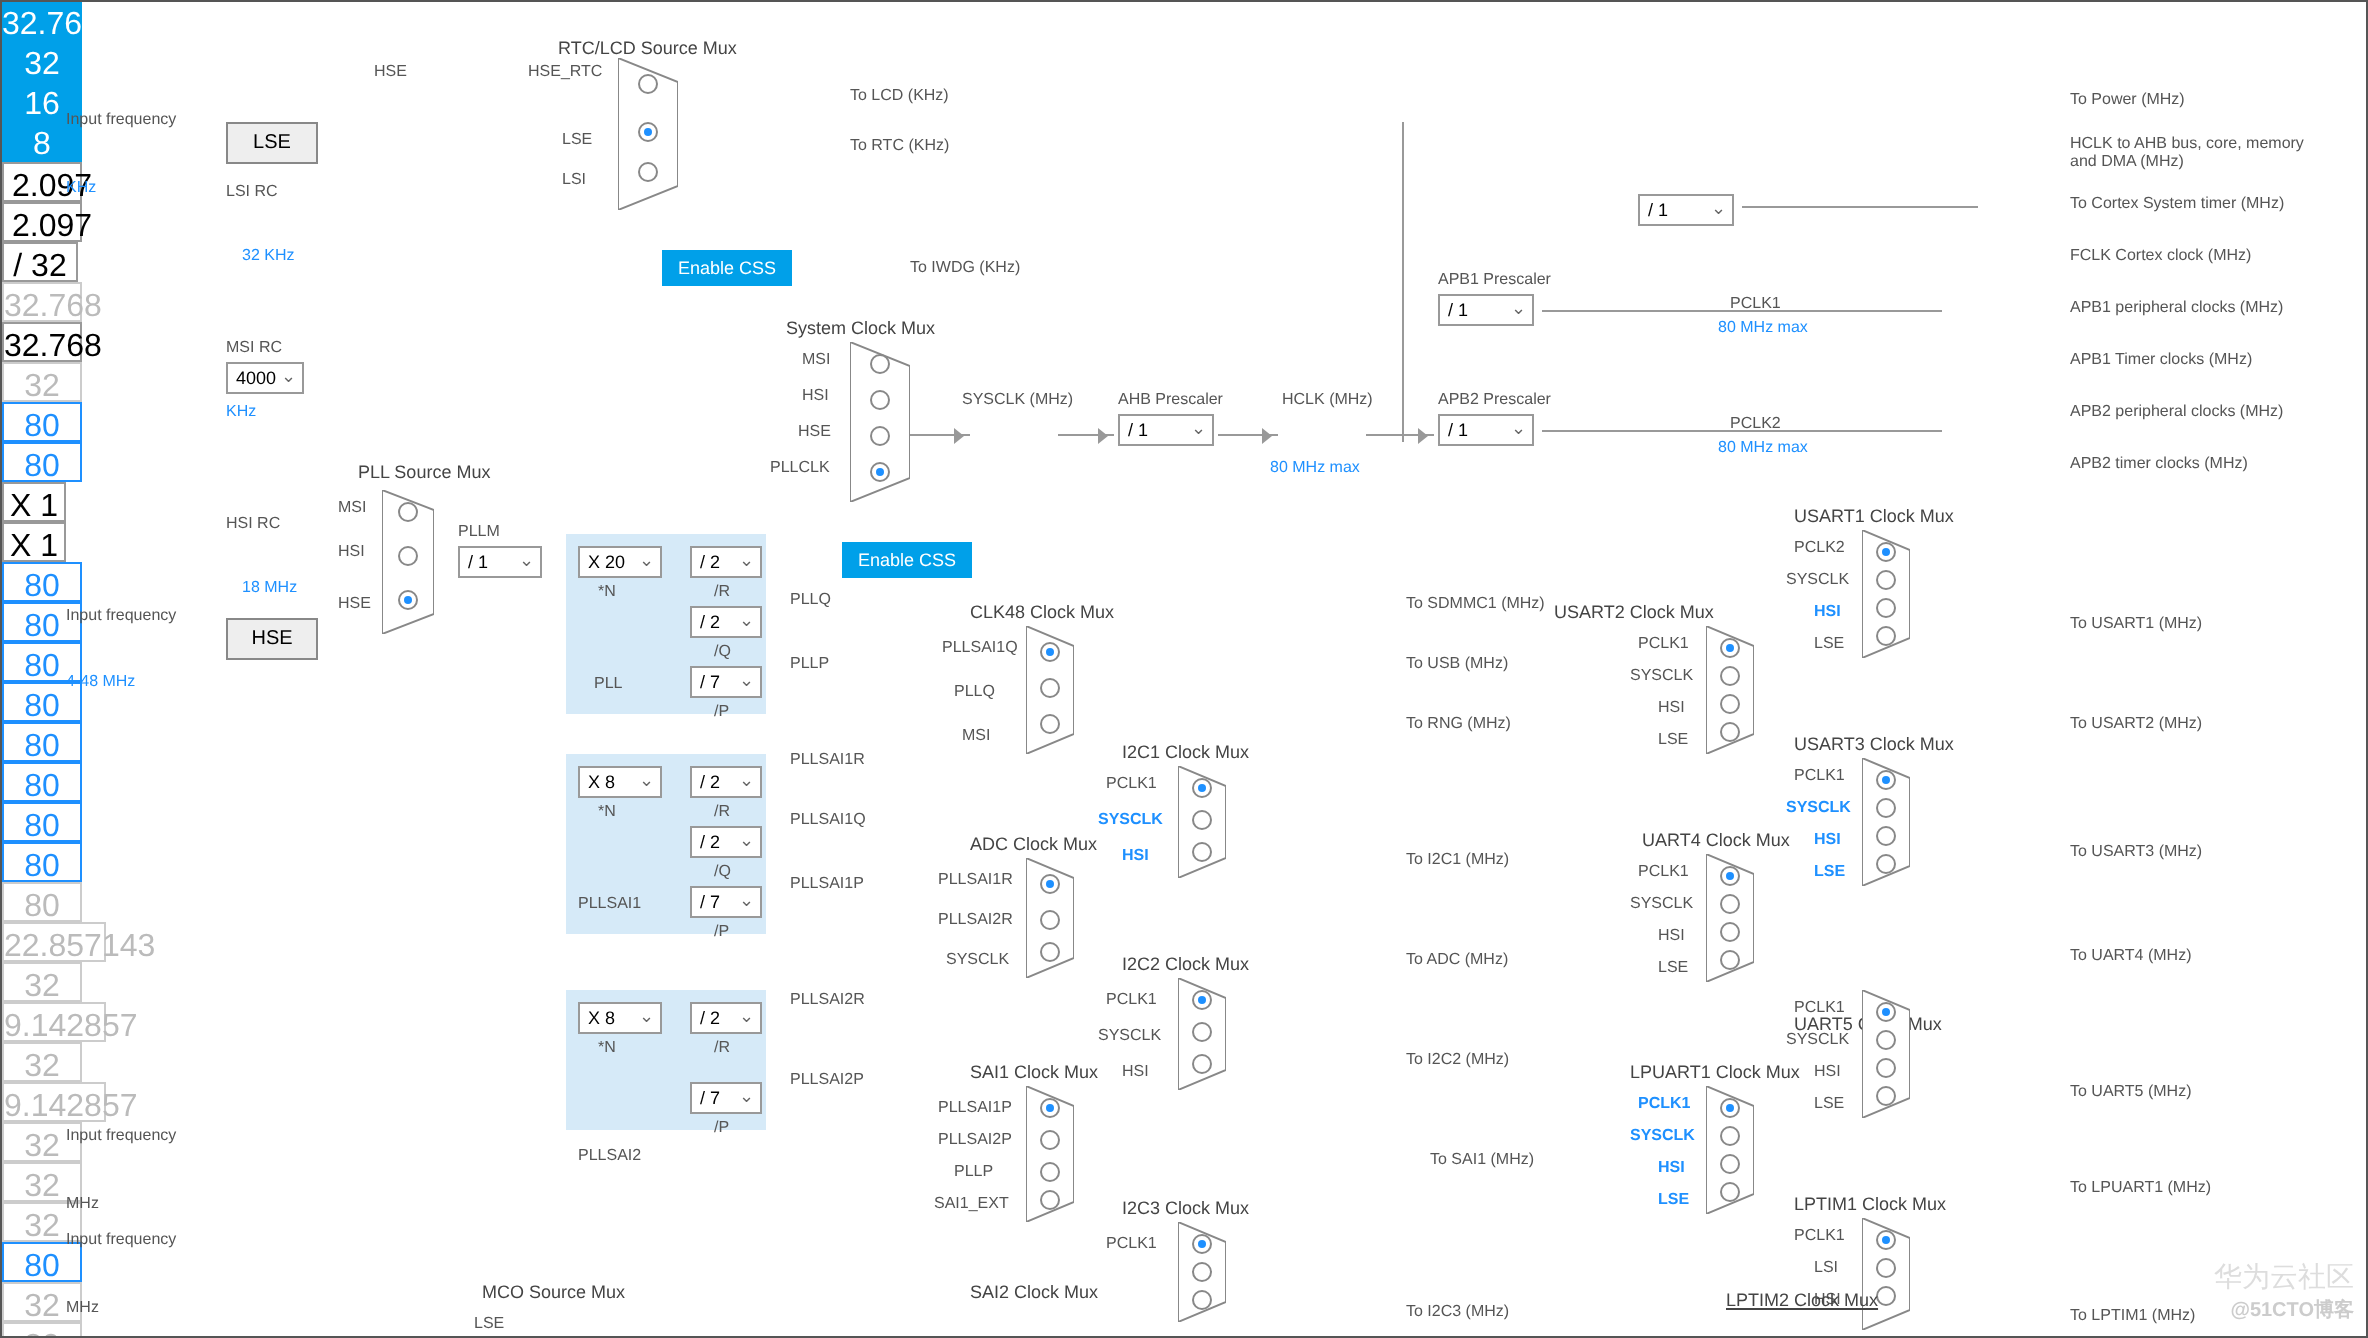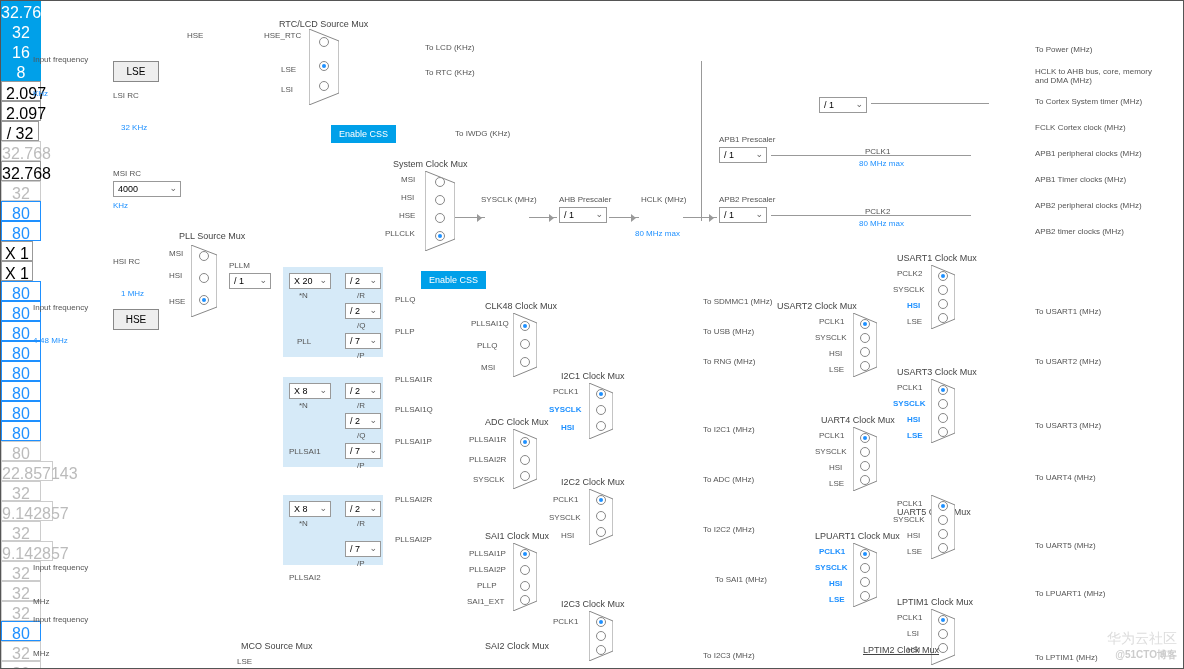--- a/index.html
+++ b/index.html
@@ -37,26 +37,26 @@
 <div class="lbl sm" style="left:32px; top:54px;">Input frequency</div>
 <div class="vbox bigblue" style="left:32px; top:64px;">32.768</div>
 <div class="lbl blue sm" style="left:32px; top:88px;">KHz</div>
 <div class="box-osc" style="left:112px; top:60px;">LSE</div>
 
 <div class="lbl sm" style="left:112px; top:90px;">LSI RC</div>
 <div class="vbox bigblue" style="left:120px; top:100px;">32</div>
 <div class="lbl blue sm" style="left:120px; top:122px;">32 KHz</div>
 
 <div class="lbl sm" style="left:112px; top:168px;">MSI RC</div>
-<div class="sel-wrap" style="left:112px; top:180px; width:68px;">4000</div>
+<div class="sel-wrap" style="left:112px; top:180px; width:39px;">4000</div>
 <div class="lbl blue sm" style="left:112px; top:200px;">KHz</div>
 
 <div class="lbl sm" style="left:112px; top:256px;">HSI RC</div>
 <div class="vbox bigblue" style="left:120px; top:266px;">16</div>
-<div class="lbl blue sm" style="left:120px; top:288px;">1 MHz</div>
+<div class="lbl blue sm" style="left:120px; top:288px;">18 MHz</div>
 
 <div class="lbl sm" style="left:32px; top:302px;">Input frequency</div>
 <div class="vbox bigblue" style="left:32px; top:312px;">8</div>
 <div class="lbl blue sm" style="left:32px; top:335px;text-align:right;">4-48 MHz</div>
 <div class="box-osc" style="left:112px; top:308px;">HSE</div>
 
 <div class="lbl sm" style="left:32px; top:562px;">Input frequency</div>
 <div class="vbox sel" style="left:32px; top:574px;">2.097</div>
 <div class="lbl sm" style="left:32px; top:596px;">MHz</div>
 

